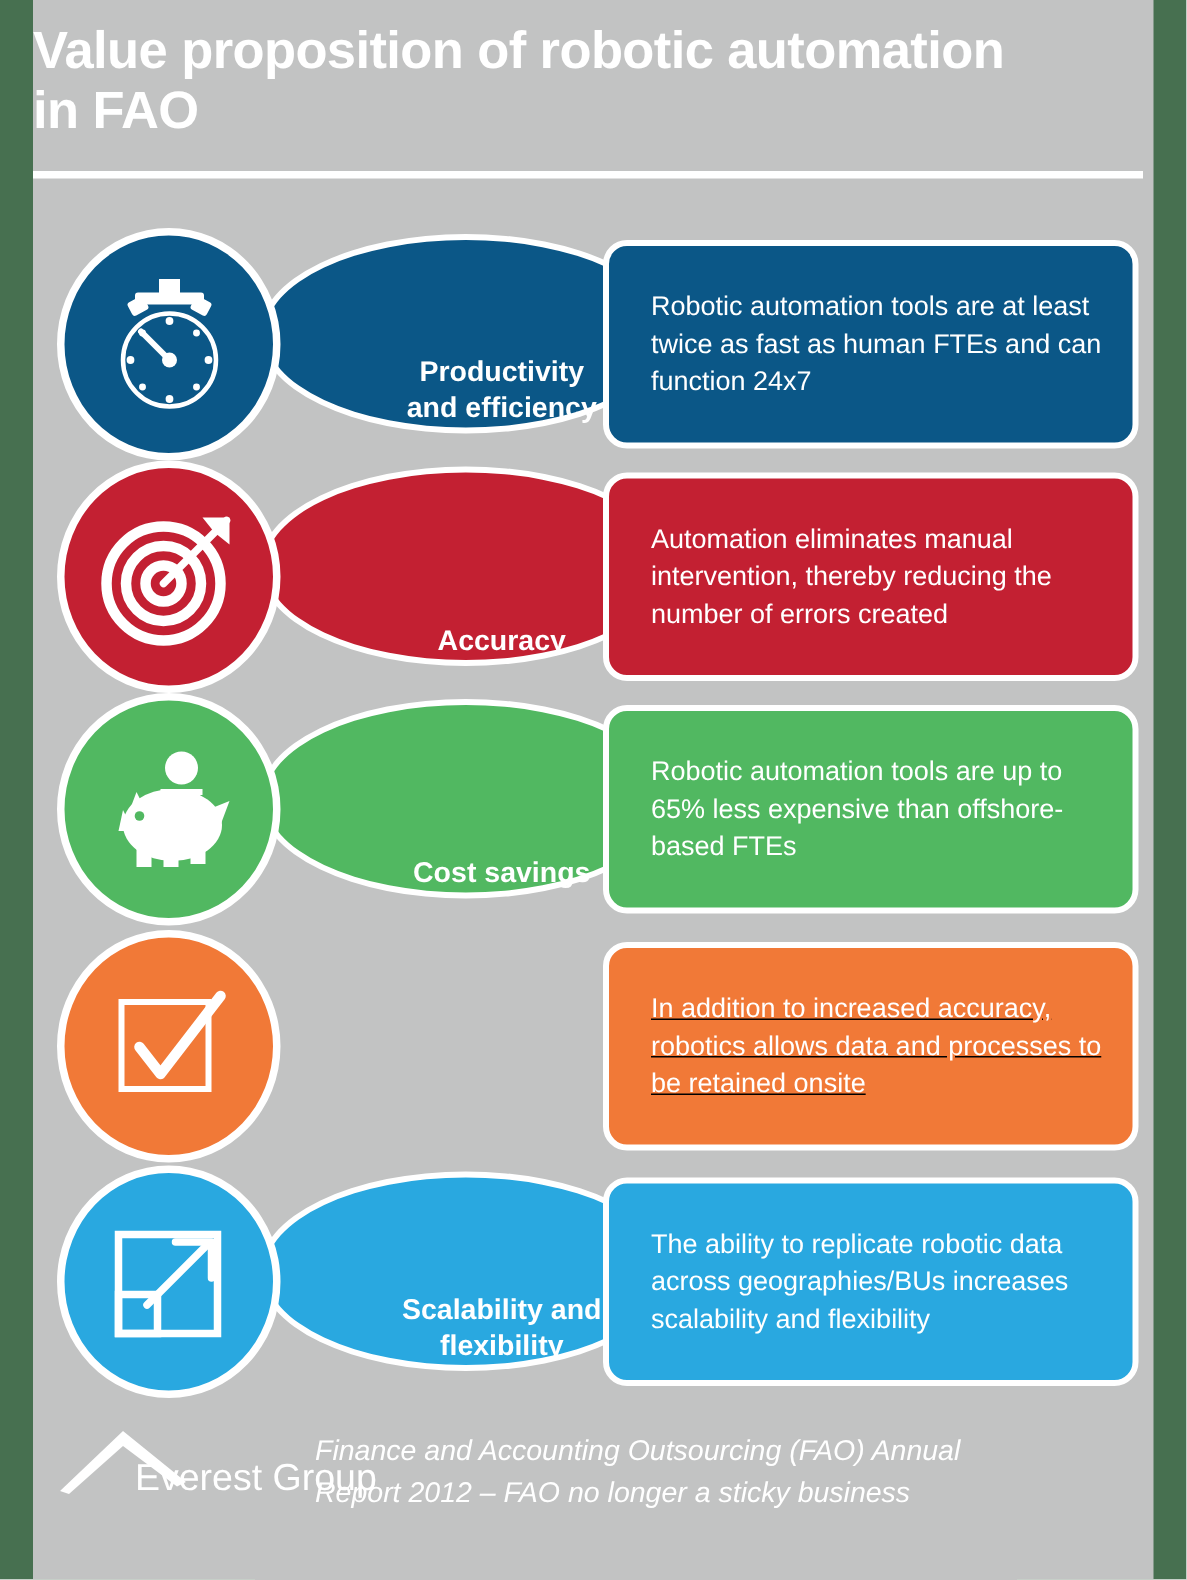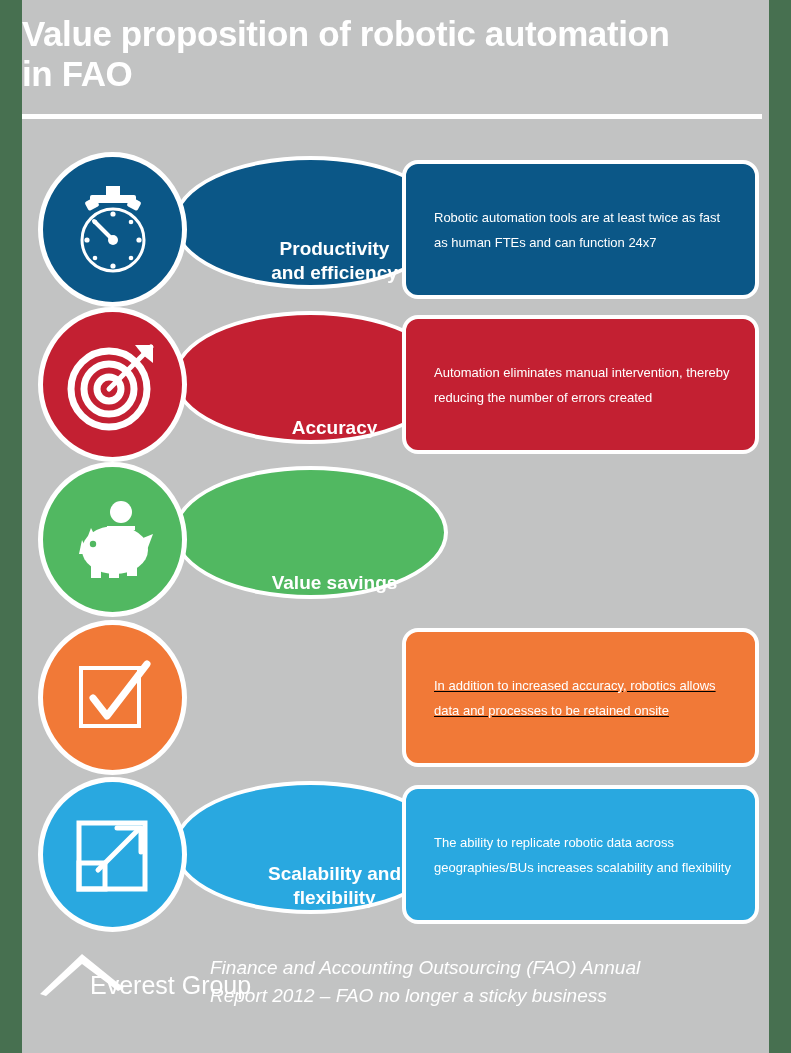--- a/index.html
+++ b/index.html
@@ -113,21 +113,21 @@
     height: 139px;
     border-radius: 16px;
     border: 4px solid #ffffff;
     box-sizing: border-box;
     z-index: 3;
     display: flex;
     align-items: center;
   }
   .panel-text {
     font-family: "Liberation Sans", sans-serif;
-    font-size: 13px;
+    font-size: 18px;
     line-height: 25px;
     color: #ffffff;
     padding: 0 18px 0 28px;
   }
   
   #footer {
     position: absolute;
     left: 0;
     top: 940px;
     width: 791px;
@@ -229,39 +229,42 @@
       </div>
     </div>
     <div class="panel" id="pan-1" style="background: rgb(195, 32, 50);">
       <div class="panel-text">Automation eliminates manual intervention, thereby reducing the number of errors created</div>
     </div>
   </div>
 
   <div class="row" id="row-2" style="top:462px;">
     <div class="bubble-wrap">
       <div class="ellipse" id="ell-2" style="background: rgb(81, 184, 97);">
-        <div class="ellipse-label">Value savings</div>
+        <div class="ellipse-label">Cost savings</div>
       </div>
       <div class="circle" id="cir-2" style="background: rgb(81, 184, 97);">
         <span>
           <svg width="96" height="96" viewBox="0 0 96 96">
             <circle cx="56" cy="20" r="11" fill="#ffffff"></circle>
             <rect x="42" y="34" width="28" height="4" fill="#ffffff"></rect>
             <ellipse cx="50" cy="58" rx="33" ry="24" fill="#ffffff"></ellipse>
             <path d="M26 36 L20 52 L34 52 Z" fill="#ffffff"></path>
             <path d="M78 46 L88 42 L82 58 Z" fill="#ffffff"></path>
             <path d="M17 48 L14 62 L24 62 Z" fill="#ffffff"></path>
             <rect x="26" y="74" width="10" height="12" fill="#ffffff"></rect>
             <rect x="44" y="76" width="10" height="10" fill="#ffffff"></rect>
             <rect x="62" y="72" width="10" height="12" fill="#ffffff"></rect>
             <circle cx="28" cy="52" r="3.2" fill="#51b861"></circle>
           </svg>
         </span>
       </div>
     </div>
+    <div class="panel" id="pan-2" style="background: rgb(81, 184, 97);">
+      <div class="panel-text">Robotic automation tools are up to 65% less expensive than offshore-based FTEs</div>
+    </div>
   </div>
 
   <div class="row" id="row-3" style="top:620px;">
     <div class="bubble-wrap">
       <div class="circle" id="cir-3" style="background: rgb(241, 121, 55);">
         <span>
           <svg width="96" height="96" viewBox="0 0 96 96">
             <rect x="16" y="18" width="58" height="58" fill="none" stroke="#ffffff" stroke-width="4"></rect>
             <path d="M28 48 L42 66 L82 14" fill="none" stroke="#ffffff" stroke-width="7" stroke-linecap="round" stroke-linejoin="round"></path>
           </svg>

